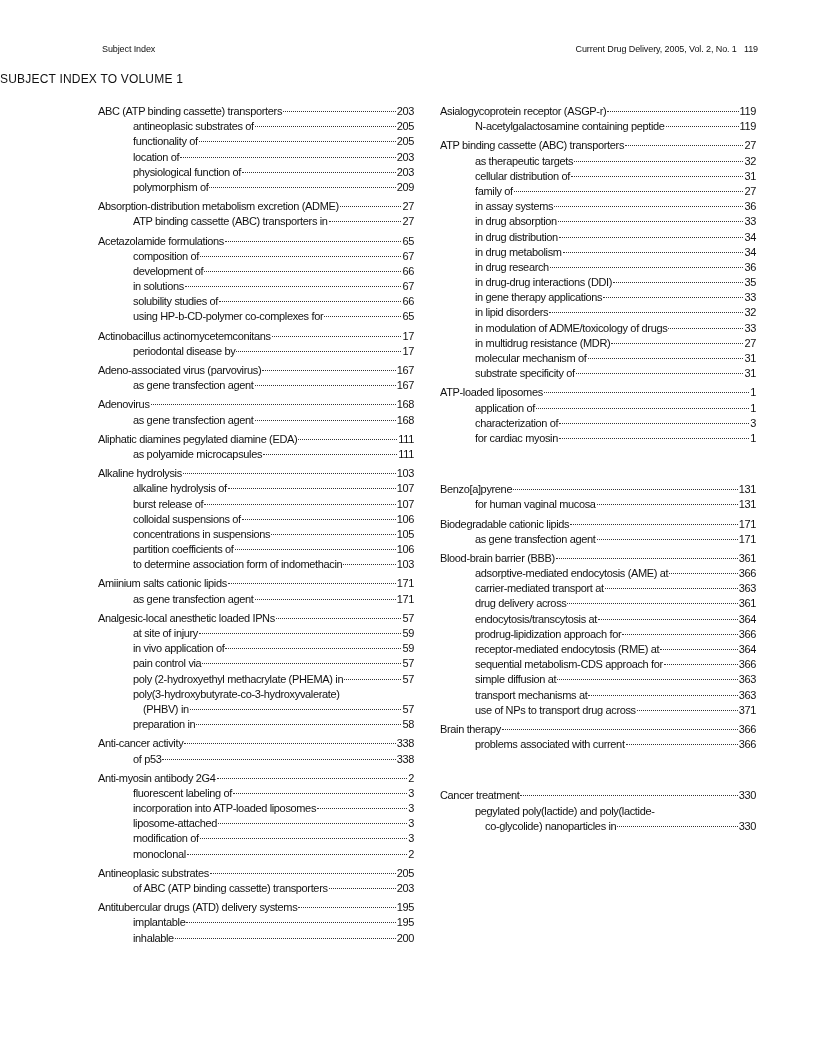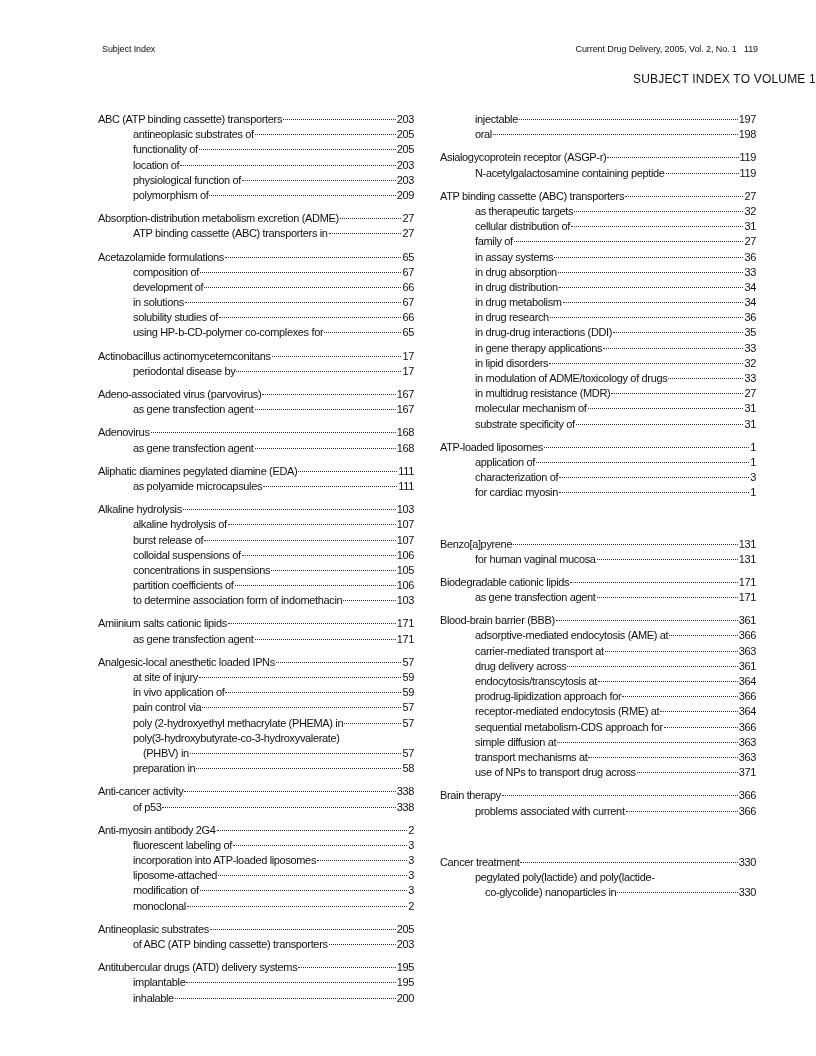--- a/index.html
+++ b/index.html
@@ -8,30 +8,30 @@
     font-family: "Liberation Sans", "DejaVu Sans", sans-serif;
     color: #111111;
   }
   .running-head {
     position: absolute; top: 44px; left: 98px; width: 660px;
     font-size: 9px; letter-spacing: -0.1px;
   }
   .running-head .left { position: absolute; left: 4px; top: 0; }
   .running-head .right { position: absolute; right: 0; top: 0; white-space: pre; }
   .page-title {
-    position: absolute; top: 72px; left: 0; width: 816px; text-align: right;
+    position: absolute; top: 72px; left: 0; width: 816px; text-align: left;
     font-size: 12px; letter-spacing: 0.2px;
   }
   .col {
     position: absolute; top: 104px; width: 316px;
     font-size: 11px; letter-spacing: -0.35px;
   }
   .col.left-col { left: 98px; }
   .col.right-col { left: 440px; }
-  .group { margin-bottom: 4px; margin-top: 8px; }
+  .group { margin-bottom: 4px; }
   .group.gap-large { margin-top: 36px; }
   .row {
     display: flex; align-items: baseline; height: 15.2px; line-height: 15.2px;
     white-space: nowrap;
   }
   .row.sub { padding-left: 35px; }
   .row.sub.cont { padding-left: 45px; }
   .row.nolead { display: block; }
   .row .term { flex: 0 0 auto; }
   .row .leader {
@@ -331,32 +331,20 @@
       </div>
       <div class="row sub">
         <span class="term">inhalable</span>
         <span class="leader"></span>
         <span class="page">200</span>
       </div>
     </div>
   </div>
 <div class="col right-col" id="right-col">
     <div class="group">
-      <div class="row sub">
-        <span class="term">injectable</span>
-        <span class="leader"></span>
-        <span class="page">197</span>
-      </div>
-      <div class="row sub">
-        <span class="term">oral</span>
-        <span class="leader"></span>
-        <span class="page">198</span>
-      </div>
-    </div>
-    <div class="group">
       <div class="row">
         <span class="term">Asialogycoprotein receptor (ASGP-r)</span>
         <span class="leader"></span>
         <span class="page">119</span>
       </div>
       <div class="row sub">
         <span class="term">N-acetylgalactosamine containing peptide</span>
         <span class="leader"></span>
         <span class="page">119</span>
       </div>

